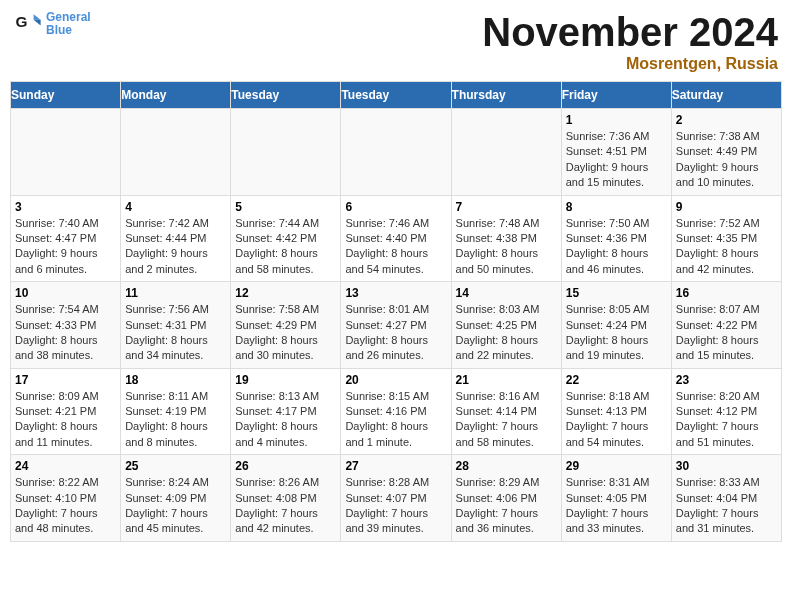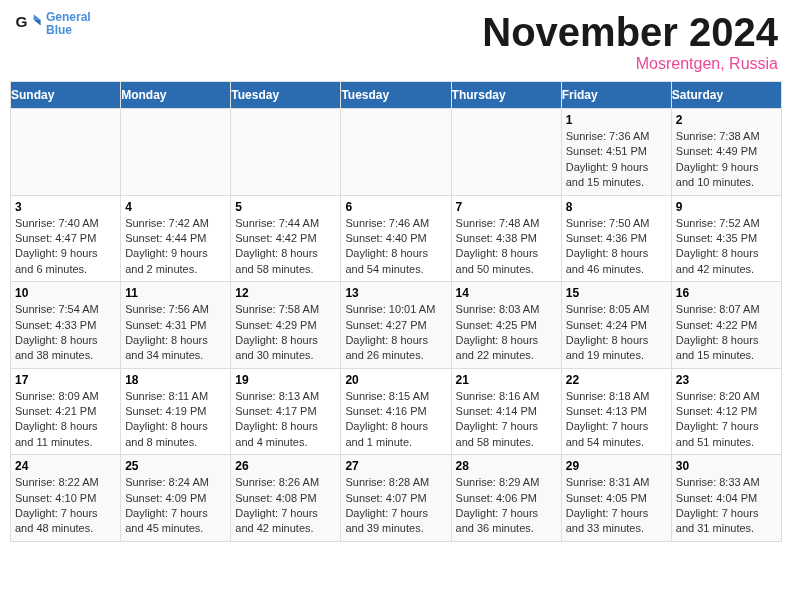--- a/index.html
+++ b/index.html
@@ -38,21 +38,22 @@
     .title-block {
       text-align: right;
     }
     .main-title {
       font-size: 40px;
       font-weight: bold;
       color: #1a1a1a;
     }
     .subtitle {
       font-size: 16px;
-      color: #ec4899;
+      color: #a16207;
+      font-weight: bold;
     }
     table {
       width: 100%;
       border-collapse: collapse;
       font-size: 11px;
     }
     thead tr th {
       background-color: #2b6cb0;
       color: #fff;
       padding: 6px 0;
@@ -198,21 +199,21 @@
 Daylight: 8 hours and 34 minutes.</div>
         </td>
         <td>
           <span class="day-num">12</span>
           <div class="day-info">Sunrise: 7:58 AM
 Sunset: 4:29 PM
 Daylight: 8 hours and 30 minutes.</div>
         </td>
         <td>
           <span class="day-num">13</span>
-          <div class="day-info">Sunrise: 10:01 AM
+          <div class="day-info">Sunrise: 8:01 AM
 Sunset: 4:27 PM
 Daylight: 8 hours and 26 minutes.</div>
         </td>
         <td>
           <span class="day-num">14</span>
           <div class="day-info">Sunrise: 8:03 AM
 Sunset: 4:25 PM
 Daylight: 8 hours and 22 minutes.</div>
         </td>
         <td>

